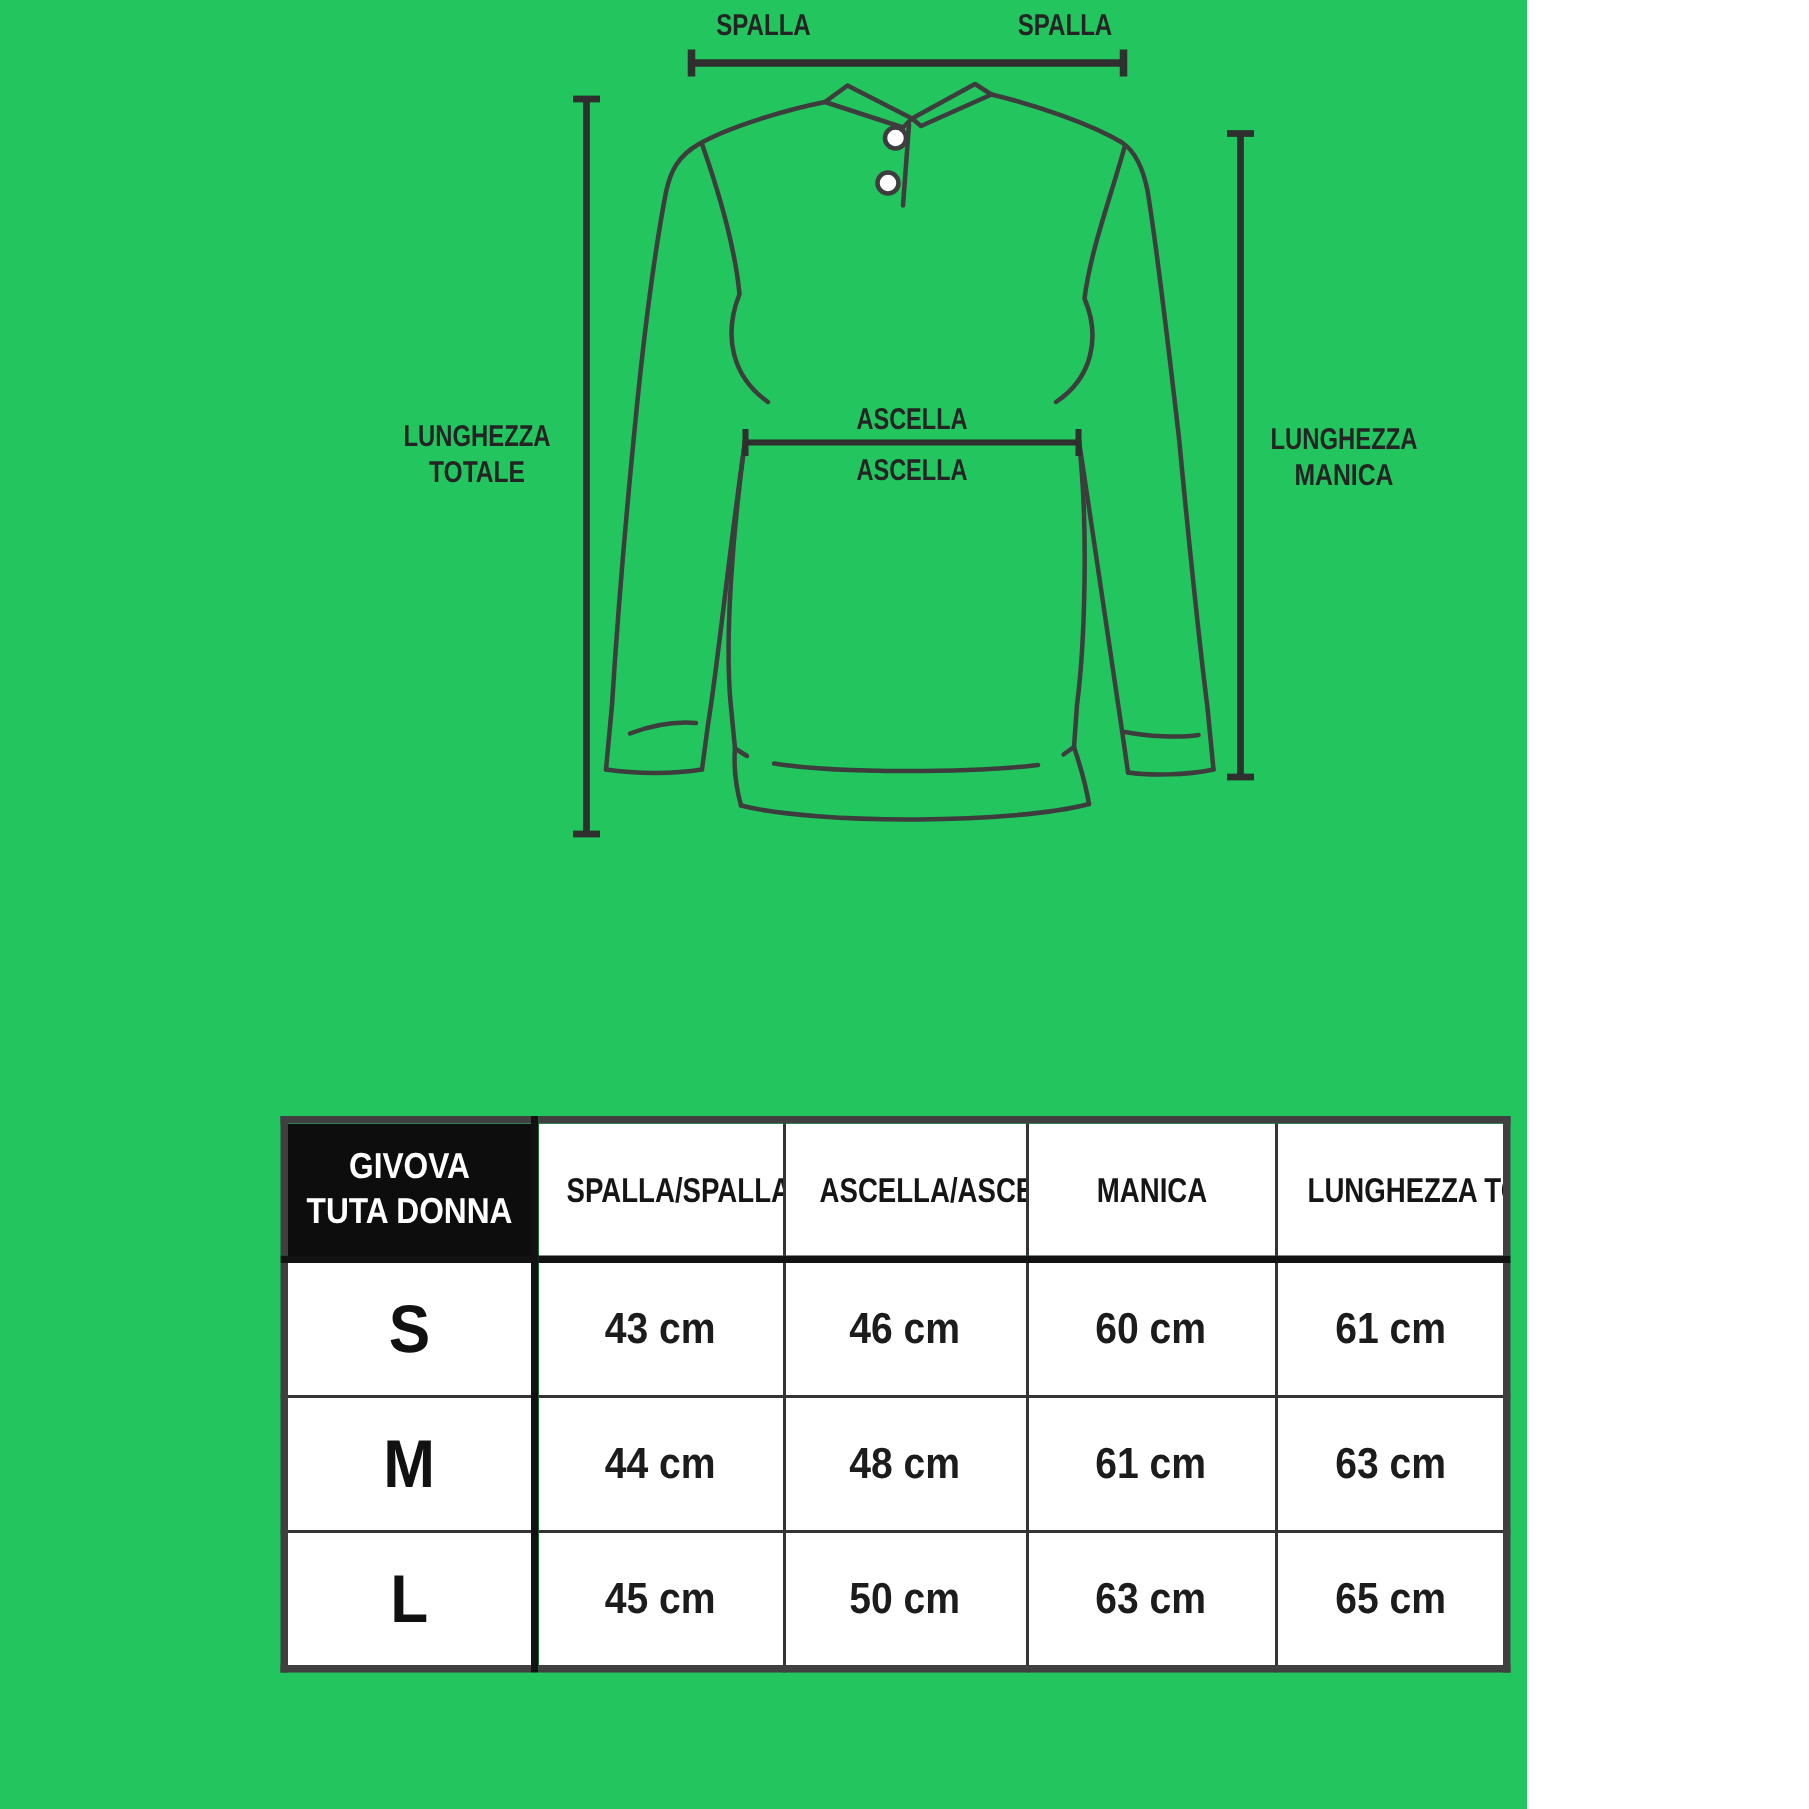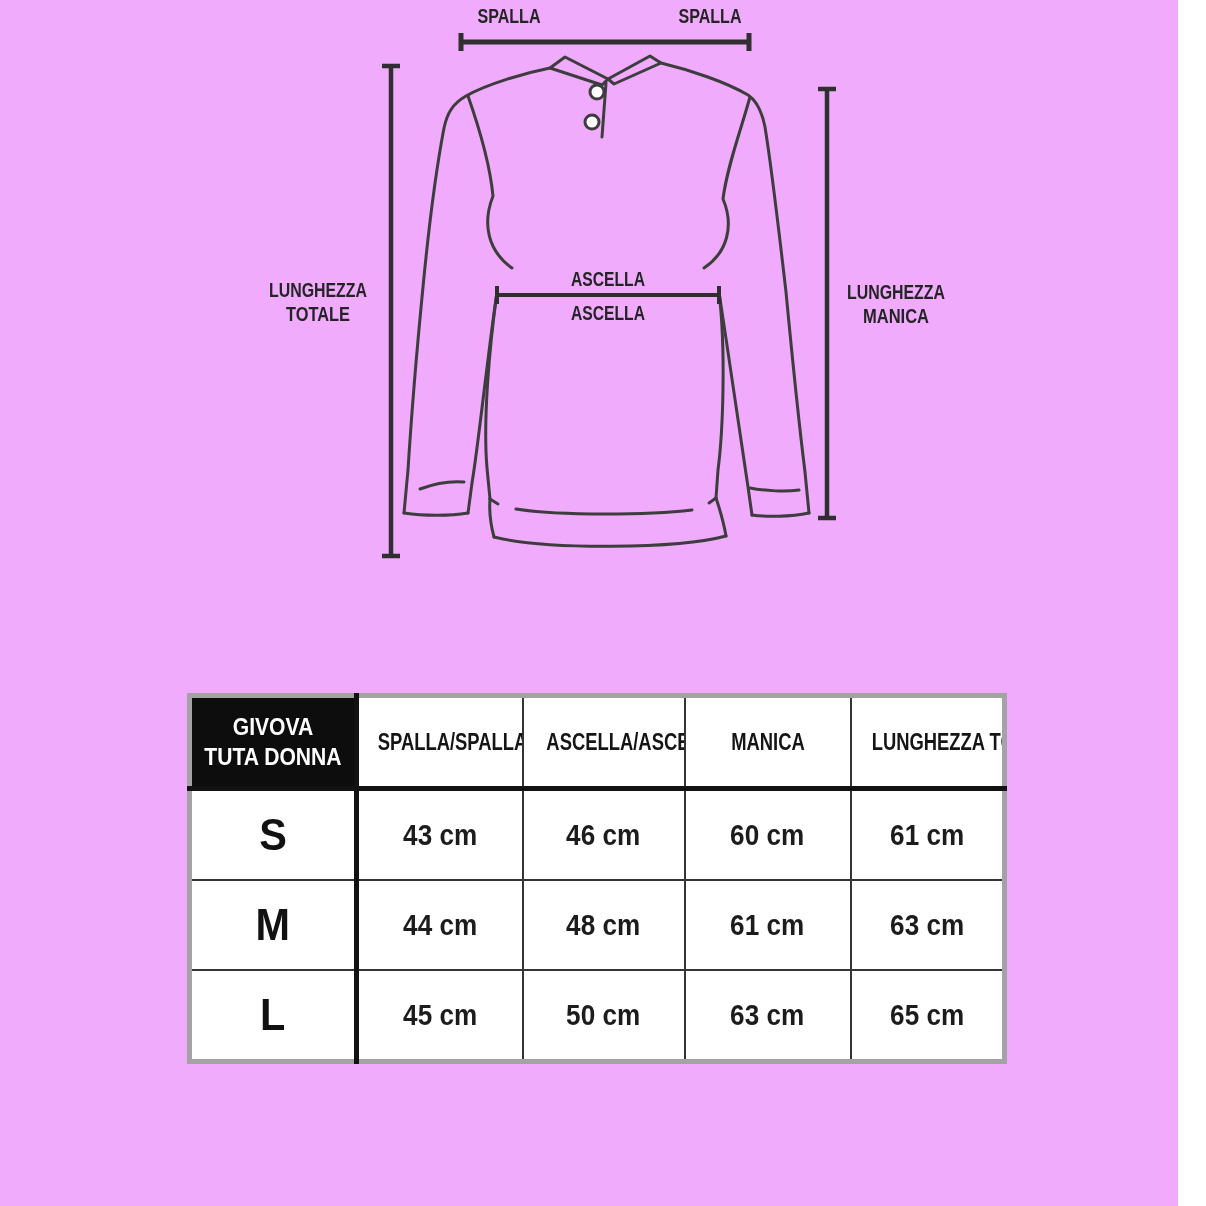--- a/index.html
+++ b/index.html
@@ -1,30 +1,30 @@
 <!DOCTYPE html>
 <html><head>
 <meta charset="utf-8">
 <style>
   html,body { margin:0; padding:0; background:#ffffff; }
   .stage {
-    position:relative; width:1178px; height:1206px; background:#f0abfc;
+    position:relative; width:1018px; height:1206px; background:#22c55e;
     font-family:"Liberation Sans", sans-serif; overflow:hidden;
   }
   .diagram-svg { position:absolute; left:0; top:0; }
   .diagram-svg text {
     font-family:"Liberation Sans", sans-serif;
     font-weight:bold; font-size:20px; fill:#242424;
   }
 
   
   table.size-table {
-    position:absolute; left:187px; top:693px;
+    position:absolute; left:187px; top:744px;
     border-collapse:collapse; table-layout:fixed; width:815px;
-    border:5px solid #a3a3a3;
+    border:5px solid #404040;
   }
   .size-table td {
     border:2px solid #343434;
     text-align:center; vertical-align:middle;
     padding:0; background:#ffffff; overflow:hidden;
   }
   .size-table tr.header-row td { height:88px; border-bottom:5px solid #121212; }
   .size-table tr.data-row td   { height:88px; }
   .size-table td.col-brand     { border-right:5px solid #121212; }
 

